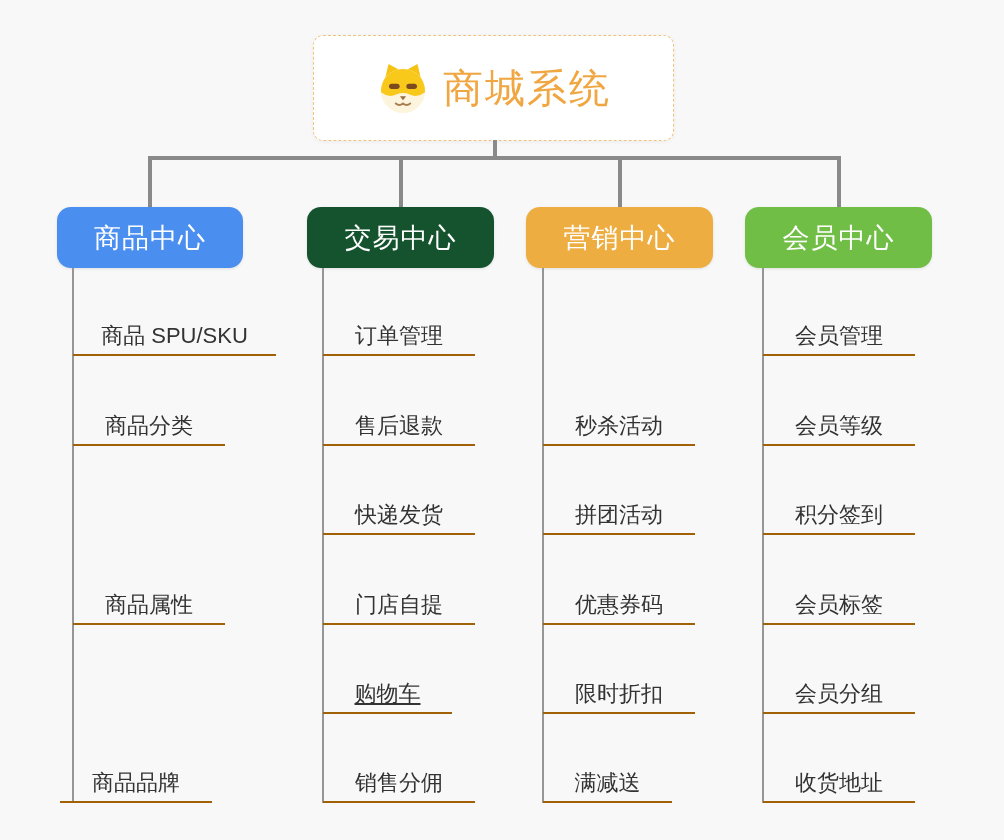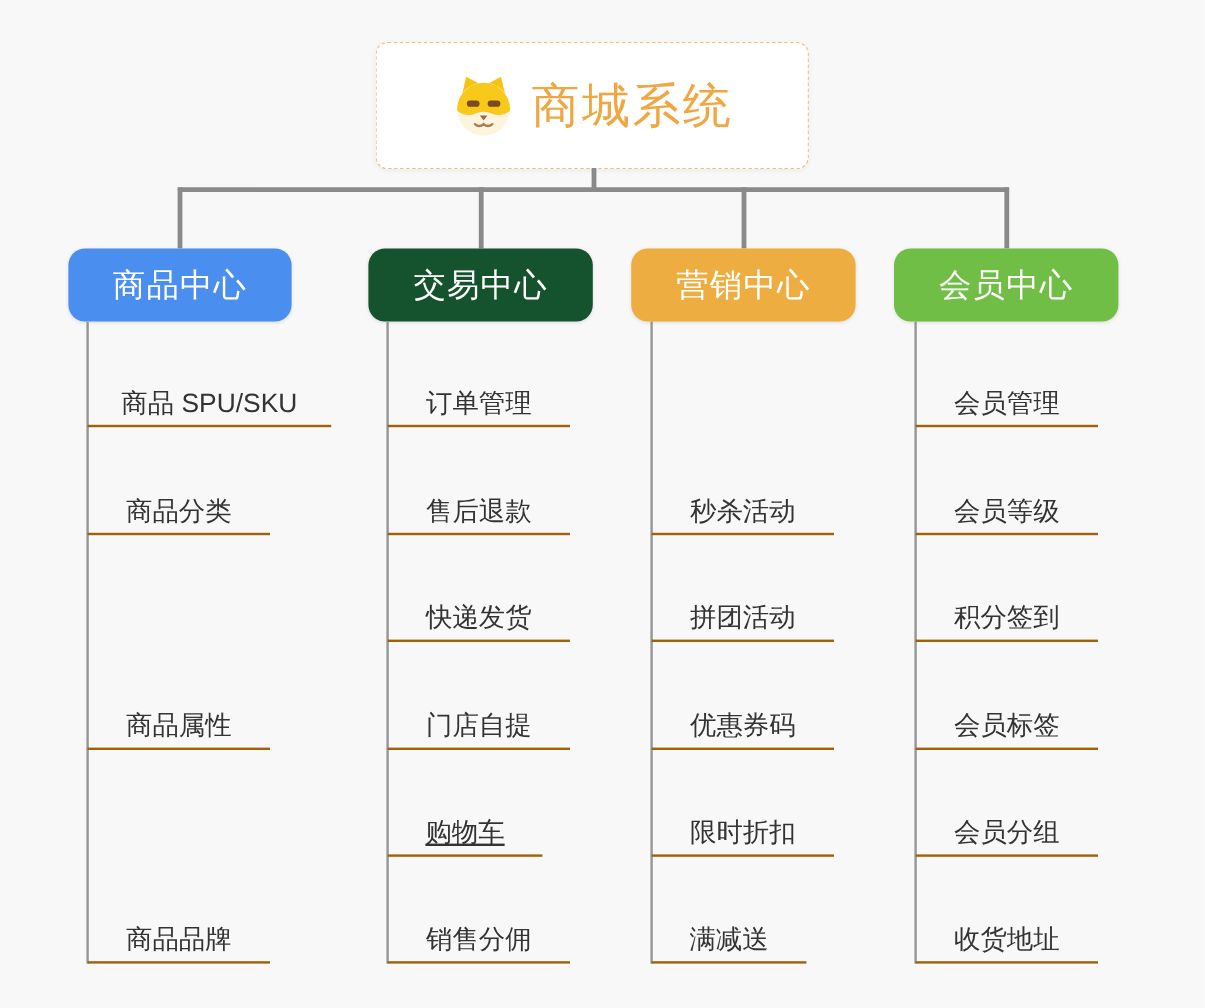--- a/index.html
+++ b/index.html
@@ -65,21 +65,21 @@
   <div class="branch" style="left: 745px; width: 187px; background-color: rgb(112, 190, 69);">会员中心</div>
 
   <div class="trunk" style="left:72px;"></div>
   <div class="trunk" style="left:322px;"></div>
   <div class="trunk" style="left:542px;"></div>
   <div class="trunk" style="left:762px;"></div>
 
   <div class="leaf" style="left:73px;top:320px;width:203px;">商品 SPU/SKU</div>
   <div class="leaf" style="left:73px;top:410px;width:152px;">商品分类</div>
   <div class="leaf" style="left:73px;top:589px;width:152px;">商品属性</div>
-  <div class="leaf" style="left:73px;top:767px;width:152px;">商品品牌</div>
+  <div class="leaf" style="left:60px;top:767px;width:152px;">商品品牌</div>
 
   <div class="leaf" style="left:323px;top:320px;width:152px;">订单管理</div>
   <div class="leaf" style="left:323px;top:410px;width:152px;">售后退款</div>
   <div class="leaf" style="left:323px;top:499px;width:152px;">快递发货</div>
   <div class="leaf" style="left:323px;top:589px;width:152px;">门店自提</div>
   <div class="leaf" style="left:323px;top:678px;width:129px;text-decoration:underline;">购物车</div>
   <div class="leaf" style="left:323px;top:767px;width:152px;">销售分佣</div>
 
   <div class="leaf" style="left:543px;top:410px;width:152px;">秒杀活动</div>
   <div class="leaf" style="left:543px;top:499px;width:152px;">拼团活动</div>

